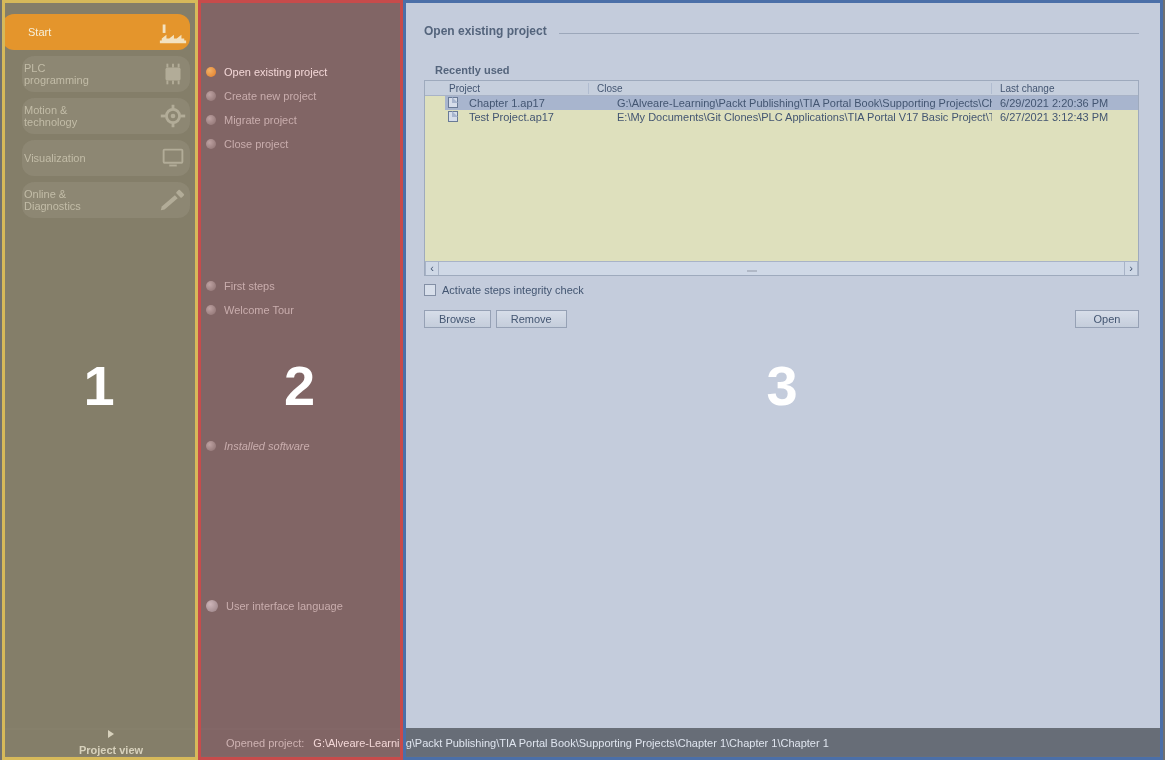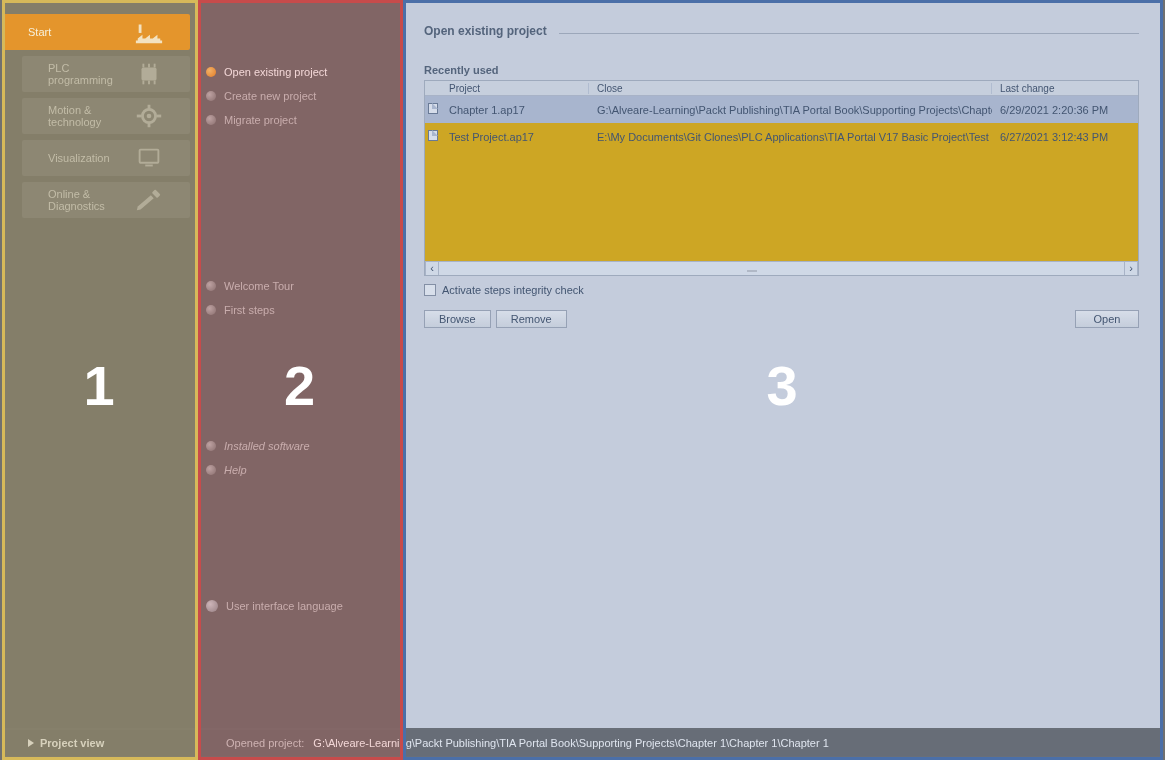--- a/index.html
+++ b/index.html
@@ -18,22 +18,22 @@
   .ov2 { left: 198px; width: 205px; border-color: #c74b4b; background: rgba(199,75,75,0.22);  }
   .ov3 { left: 403px; right: 2px;   border-color: #4b6fa8; background: rgba(75,111,168,0.18); }
 
   .bignum { position: absolute; top: 350px; width: 100%; text-align: center;
             font-size: 56px; font-weight: bold; color: #ffffff; letter-spacing: 2px;
             font-family: "Segoe UI", Arial, sans-serif; }
 
   
   .nav { padding-top: 12px; }
   .nav-item { display: flex; align-items: center; justify-content: space-between;
-              margin: 0 6px 6px 20px; padding: 6px 26px; height: 36px;
-              background: #79797a; color: #bdbdbd; border-radius: 2px; cursor: pointer; }
+              margin: 0 6px 6px 20px; padding: 6px 2px; height: 36px;
+              background: #79797a; color: #bdbdbd; border-radius: 12px; cursor: pointer; }
   .nav-item.active { margin-left: 0px; padding-left: 26px; background: #e88b1f; color: #ffffff; }
   .nav-item .lbl { line-height: 12px; }
   .nav-ico { width: 30px; height: 26px; flex: 0 0 30px; opacity: 0.55; }
   .nav-item.active .nav-ico { opacity: 0.85; }
 
   
   .subnav { position: relative; height: 100%; }
   .subnav-group { position: absolute; left: 0; right: 0; }
   .group-top    { top: 58px; }
   .group-mid    { top: 272px; }
@@ -44,33 +44,33 @@
   .sub-item.active { color: #ffffff; }
   .dot { width: 10px; height: 10px; border-radius: 50%;
          background: radial-gradient(circle at 35% 35%, #bcbcbc, #7a7a7a); flex: 0 0 10px; }
   .sub-item.active .dot { background: radial-gradient(circle at 35% 35%, #ffcf6f, #e88b1f); }
   .globe { width: 12px; height: 12px; border-radius: 50%; flex: 0 0 12px;
            background: radial-gradient(circle at 35% 35%, #cfd4d9, #8a8f94); }
 
   
   .content { padding: 22px 22px 10px 22px; color: #4e5865; }
   .section-title { font-weight: bold; color: #566273; font-size: 12px; margin-bottom: 2px; }
-  .sub-title { font-weight: bold; font-size: 11px; color: #566273; margin-bottom: 4px; }
-
-  .tablewrap { border: 1px solid #b0b7c3; background: #eab308; height: 196px;
+  .sub-title { font-weight: bold; font-size: 11px; color: #566273; margin-bottom: 4px; margin-left: 11px; }
+
+  .tablewrap { border: 1px solid #b0b7c3; background: #fef9c3; height: 196px;
                position: relative; overflow: hidden; }
   .thead { display: flex; background: #e1e5ea; border-bottom: 1px solid #bcc3cf;
            font-size: 10px; color: #415066; height: 15px; align-items: center; }
   .thead > div { padding: 0 8px; border-right: 1px solid #c6cdd9; }
   .col-ico  { width: 16px; border-right: none !important; }
   .col-proj { width: 148px; }
   .col-path { flex: 1; }
   .col-date { width: 146px; border-right: none !important; }
 
-  .trow { display: flex; font-size: 11px; color: #415066; height: 27px; align-items: center; }
+  .trow { display: flex; font-size: 11px; color: #415066; height: 14px; align-items: center; margin-left: 20px; }
   .trow > div { padding: 0 8px; white-space: nowrap; overflow: hidden; text-overflow: clip; }
   .trow.sel { background: #bcc5d7; }
   .file-ico { width: 10px; height: 11px; border: 1px solid #6f7d93; background: #f4f6f9;
               position: relative; display: inline-block; }
   .file-ico::after { content: ""; position: absolute; right: -1px; top: -1px;
               border: 3px solid transparent; border-left-color: #bcc5d7; border-bottom-color: #bcc5d7; }
 
   .hscroll { position: absolute; left: 0; right: 0; bottom: 0; height: 14px;
              background: #eceff4; border-top: 1px solid #bcc3cf; display: flex; align-items: center; }
   .hscroll .arrow { width: 14px; height: 100%; text-align: center; line-height: 12px;
@@ -84,21 +84,21 @@
 
   .btn-row { margin-top: 14px; display: flex; gap: 5px; }
   .btn { min-width: 64px; padding: 2px 14px; background: linear-gradient(#f5f6f8,#dfe2e7);
          border: 1px solid #a6adb9; color: #415066; cursor: pointer; text-align: center; }
   .btn-open { margin-left: auto; }
 
   
   .statusbar { position: absolute; left: 2px; right: 4px; bottom: 4px; height: 26px;
                display: flex; align-items: center; background: #6d6d6d; color: #d8d8d8; }
   .status-left { width: 192px; display: flex; align-items: center; gap: 6px; padding-left: 26px;
-                 font-weight: bold; }
+                 font-weight: bold; flex-direction: column; }
   .tri { display: inline-block; width: 0; height: 0;
          border-top: 4px solid transparent; border-bottom: 4px solid transparent;
          border-left: 6px solid #d8d8d8; }
   .status-right { flex: 1; text-align: left; padding-left: 32px; }
   .status-right .lbl { color: #d0d0d0; }
   .status-right .val { color: #ffffff; margin-left: 6px; }
 </style>
 </head>
 <body>
 
@@ -173,41 +173,41 @@
         <span>Open existing project</span>
       </div>
       <div class="sub-item">
         <span class="dot"></span>
         <span>Create new project</span>
       </div>
       <div class="sub-item">
         <span class="dot"></span>
         <span>Migrate project</span>
       </div>
+      <div class="sub-item">
+        <span class="dot"></span>
+        <span>Close project</span>
+      </div>
     </div>
 
     <div class="subnav-group group-mid">
       <div class="sub-item">
         <span class="dot"></span>
+        <span>First steps</span>
+      </div>
+      <div class="sub-item">
+        <span class="dot"></span>
         <span>Welcome Tour</span>
       </div>
-      <div class="sub-item">
-        <span class="dot"></span>
-        <span>First steps</span>
-      </div>
     </div>
 
     <div class="subnav-group group-low">
       <div class="sub-item">
         <span class="dot"></span>
         <span>Installed software</span>
-      </div>
-      <div class="sub-item">
-        <span class="dot"></span>
-        <span>Help</span>
       </div>
     </div>
 
     <div class="subnav-group group-bottom">
       <div class="sub-item">
         <span class="globe"></span>
         <span>User interface language</span>
       </div>
     </div>
   </div>

